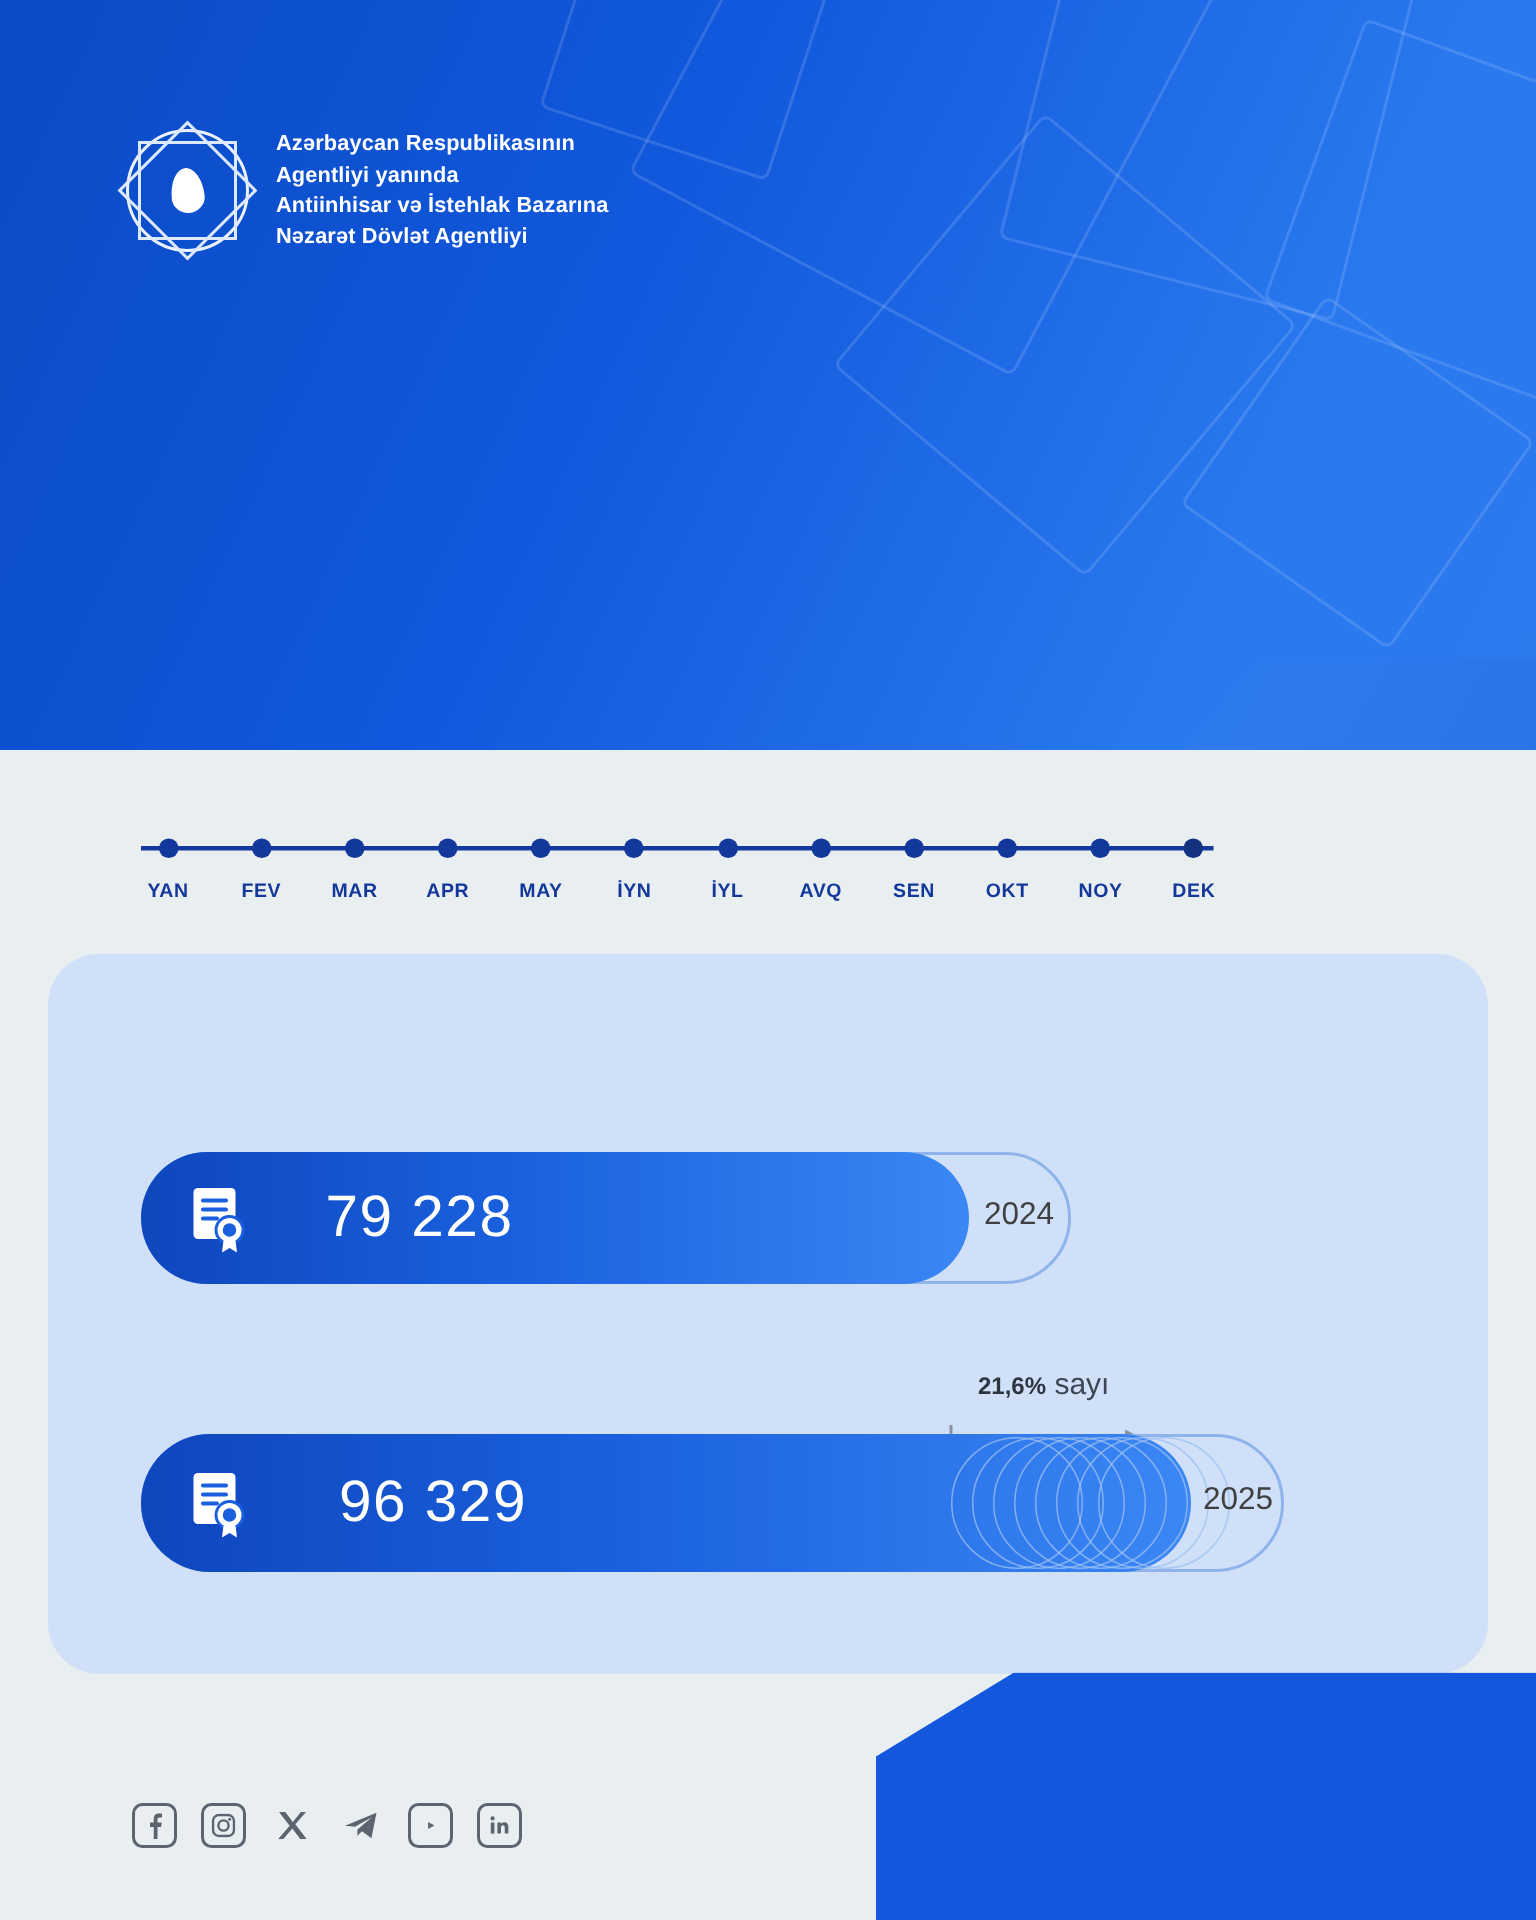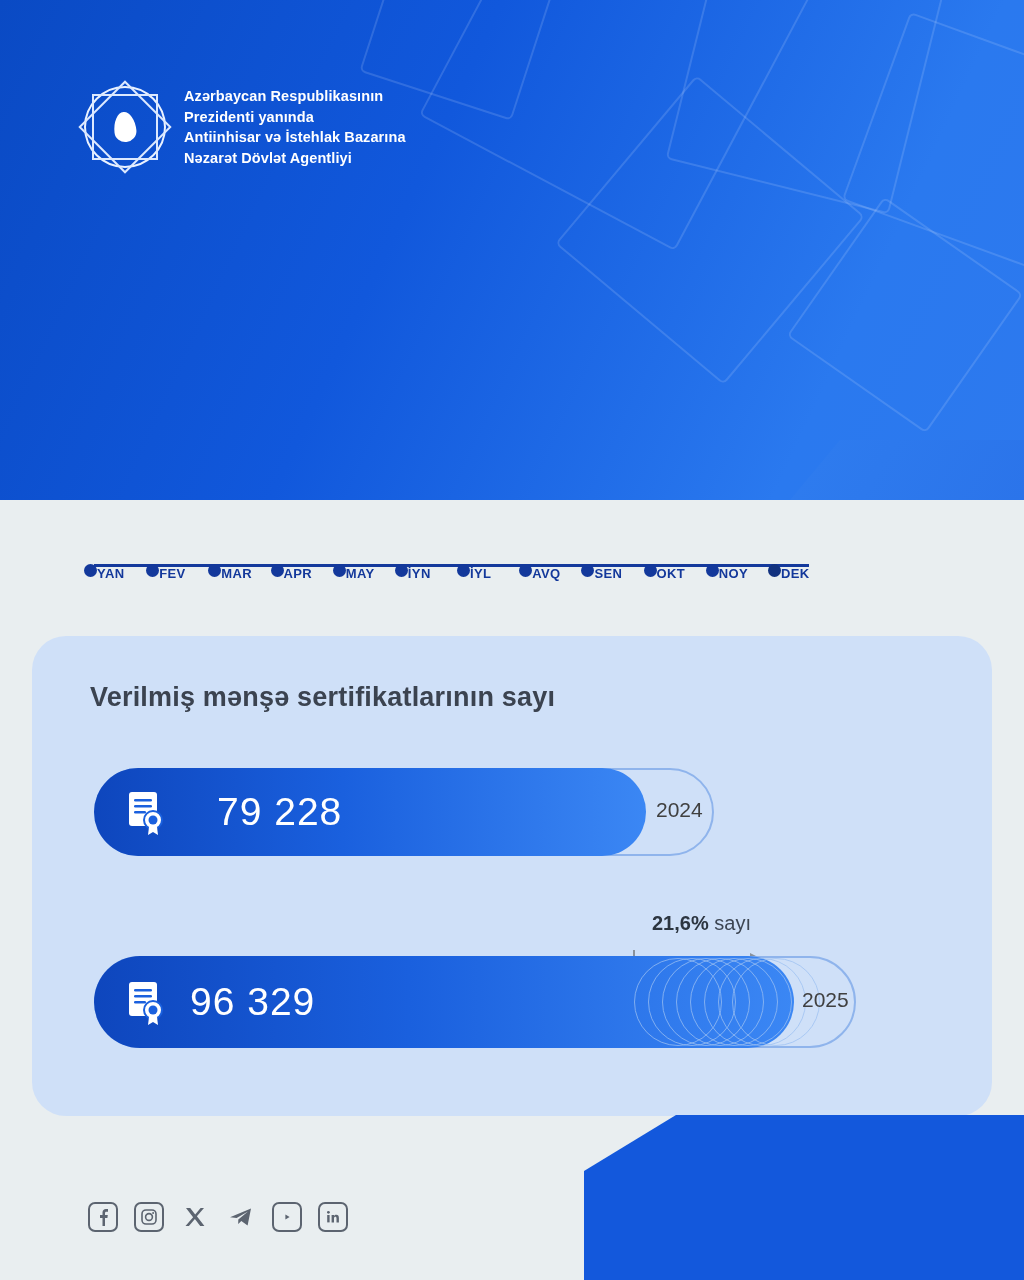--- a/index.html
+++ b/index.html
@@ -109,21 +109,21 @@
     background: #14399c;
   }
   .months-row {
     position: relative;
     display: flex;
     justify-content: space-between;
   }
   .month {
     position: relative;
     width: 56px;
-    display: flex; flex-direction: row; align-items: center;
+    display: flex; flex-direction: column; align-items: center;
   }
   .month .dot {
     width: 13px; height: 13px;
     border-radius: 50%;
     background: #13389b;
     margin-top: 7px;
   }
   .month .lbl {
     margin-top: 14px;
     font-size: 13px;
@@ -166,21 +166,21 @@
 
   .bar-fill {
     position: absolute;
     top: 0; left: 0;
     height: 88px;
     border-radius: 44px;
     background: linear-gradient(90deg, #0e46bd 0%, #1a60de 45%, #3b87f4 100%);
     display: flex; align-items: center;
   }
   .bar-fill.f1 { width: 552px; gap: 27px; }
-  .bar-fill.f2 { width: 700px; height: 92px; border-radius: 46px; }
+  .bar-fill.f2 { width: 700px; height: 92px; border-radius: 46px; gap: 36px; }
 
   .bar-icon {
     margin-left: 26px;
     width: 50px; height: 50px;
     flex: 0 0 auto;
   }
   .bar-value {
     margin-left: 20px;
     color: #ffffff;
     font-size: 39px;
@@ -210,21 +210,21 @@
     border-radius: 50%;
     opacity: .75;
   }
 
   .growth {
     position: absolute;
     top: 276px; left: 620px;
     font-size: 20px;
     color: #3d4653;
   }
-  .growth b { font-size: 20px; color: #2c3540; }
+  .growth b { font-size: 16px; color: #2c3540; }
   .growth-arrow {
     position: absolute;
     top: 312px; left: 600px;
     width: 130px; height: 14px;
   }
 
   
   .footer-shape {
     position: absolute;
     bottom: 0; right: 0;
@@ -259,21 +259,21 @@
     <div class="hdr-deco d4"></div>
     <div class="hdr-deco d5"></div>
     <div class="hdr-deco d6"></div>
 
     <div class="brand">
       <div class="emblem">
         <div class="flame"></div>
       </div>
       <div class="brand-text">
         <div>Azərbaycan Respublikasının</div>
-        <div>Prezidenti yanında</div>
+        <div>Agentliyi yanında</div>
         <div>Antiinhisar və İstehlak Bazarına</div>
         <div>Nəzarət Dövlət Agentliyi</div>
       </div>
     </div>
 
   </div>
 
   <div class="months">
     <div class="months-line"></div>
     <div class="months-row">
@@ -322,21 +322,20 @@
         <div class="lbl">NOY</div>
       </div>
       <div class="month active">
         <div class="dot"></div>
         <div class="lbl">DEK</div>
       </div>
     </div>
   </div>
 
   <div class="card">
-    <div class="card-title">Verilmiş mənşə sertifikatlarının sayı</div>
 
     <div class="bar-wrap bar-2024">
       <div class="bar-outline o1"></div>
       <div class="bar-fill f1">
         <svg class="bar-icon" viewBox="0 0 50 50">
           <rect x="9" y="5" width="28" height="34" rx="3" fill="#ffffff"></rect>
           <rect x="14" y="12" width="18" height="2.6" rx="1.3" fill="#1a60de"></rect>
           <rect x="14" y="18" width="18" height="2.6" rx="1.3" fill="#1a60de"></rect>
           <rect x="14" y="24" width="12" height="2.6" rx="1.3" fill="#1a60de"></rect>
           <circle cx="33" cy="33" r="9" fill="#ffffff" stroke="#1a60de" stroke-width="2"></circle>

